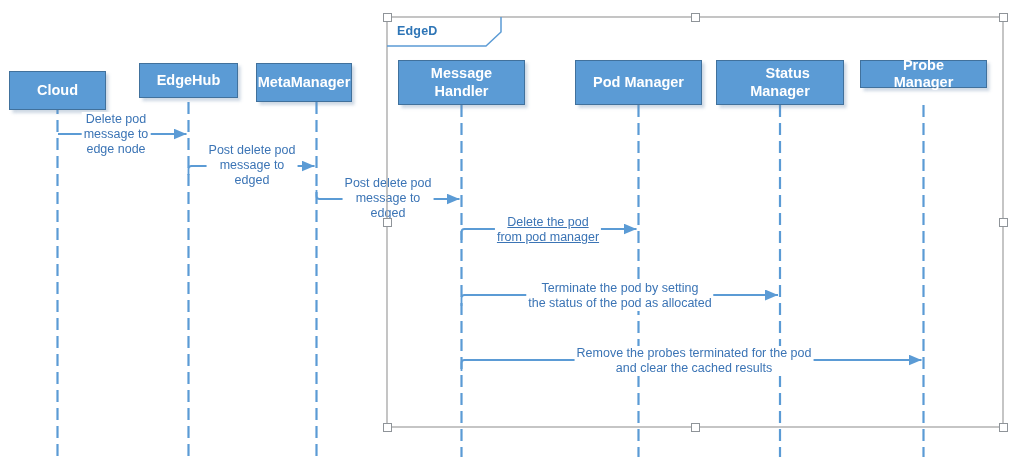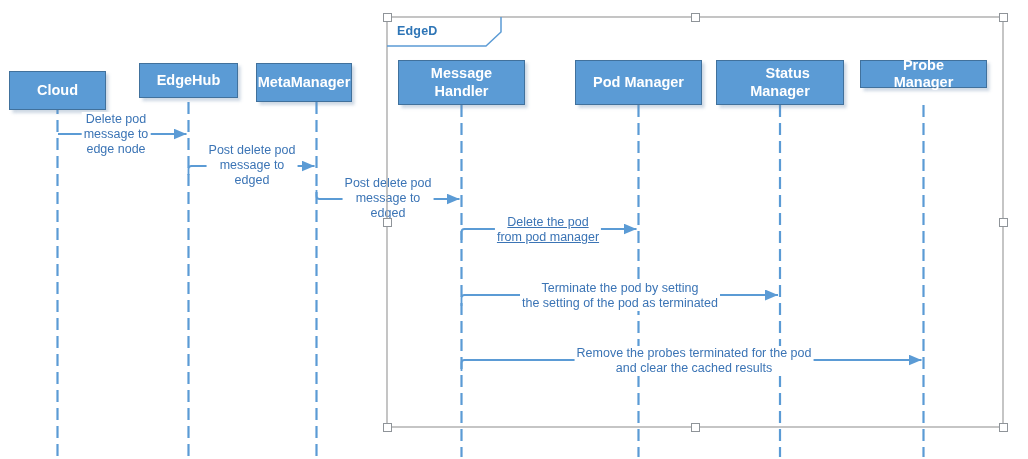--- a/index.html
+++ b/index.html
@@ -108,21 +108,21 @@
 edge node</div>
   <div class="msg-label" style="left:252px;top:143px;">Post delete pod
 message to
 edged</div>
   <div class="msg-label" style="left:388px;top:176px;">Post delete pod
 message to
 edged</div>
   <div class="msg-label" style="left:548px;top:215px;text-decoration:underline;">Delete the pod
 from pod manager</div>
   <div class="msg-label" style="left:620px;top:281px;">Terminate the pod by setting
-the setting of the pod as terminated</div>
+the status of the pod as allocated</div>
   <div class="msg-label" style="left:694px;top:346px;">Remove the probes terminated for the pod
 and clear the cached results</div>
 
   <svg class="layer frame-layer" width="1028" height="459" viewBox="0 0 1028 459">
     <polygon class="tab-fill" points="387,17.5 501,17.5 501,32 486,46 387,46"></polygon>
     <rect class="frame-rect" x="387" y="17" width="616" height="410"></rect>
     <path class="tab-stroke" d="M387,46 H486 L501,32 V17"></path>
   </svg>
   <div class="tab-label" style="left:397px;top:24px;">EdgeD</div>
 

